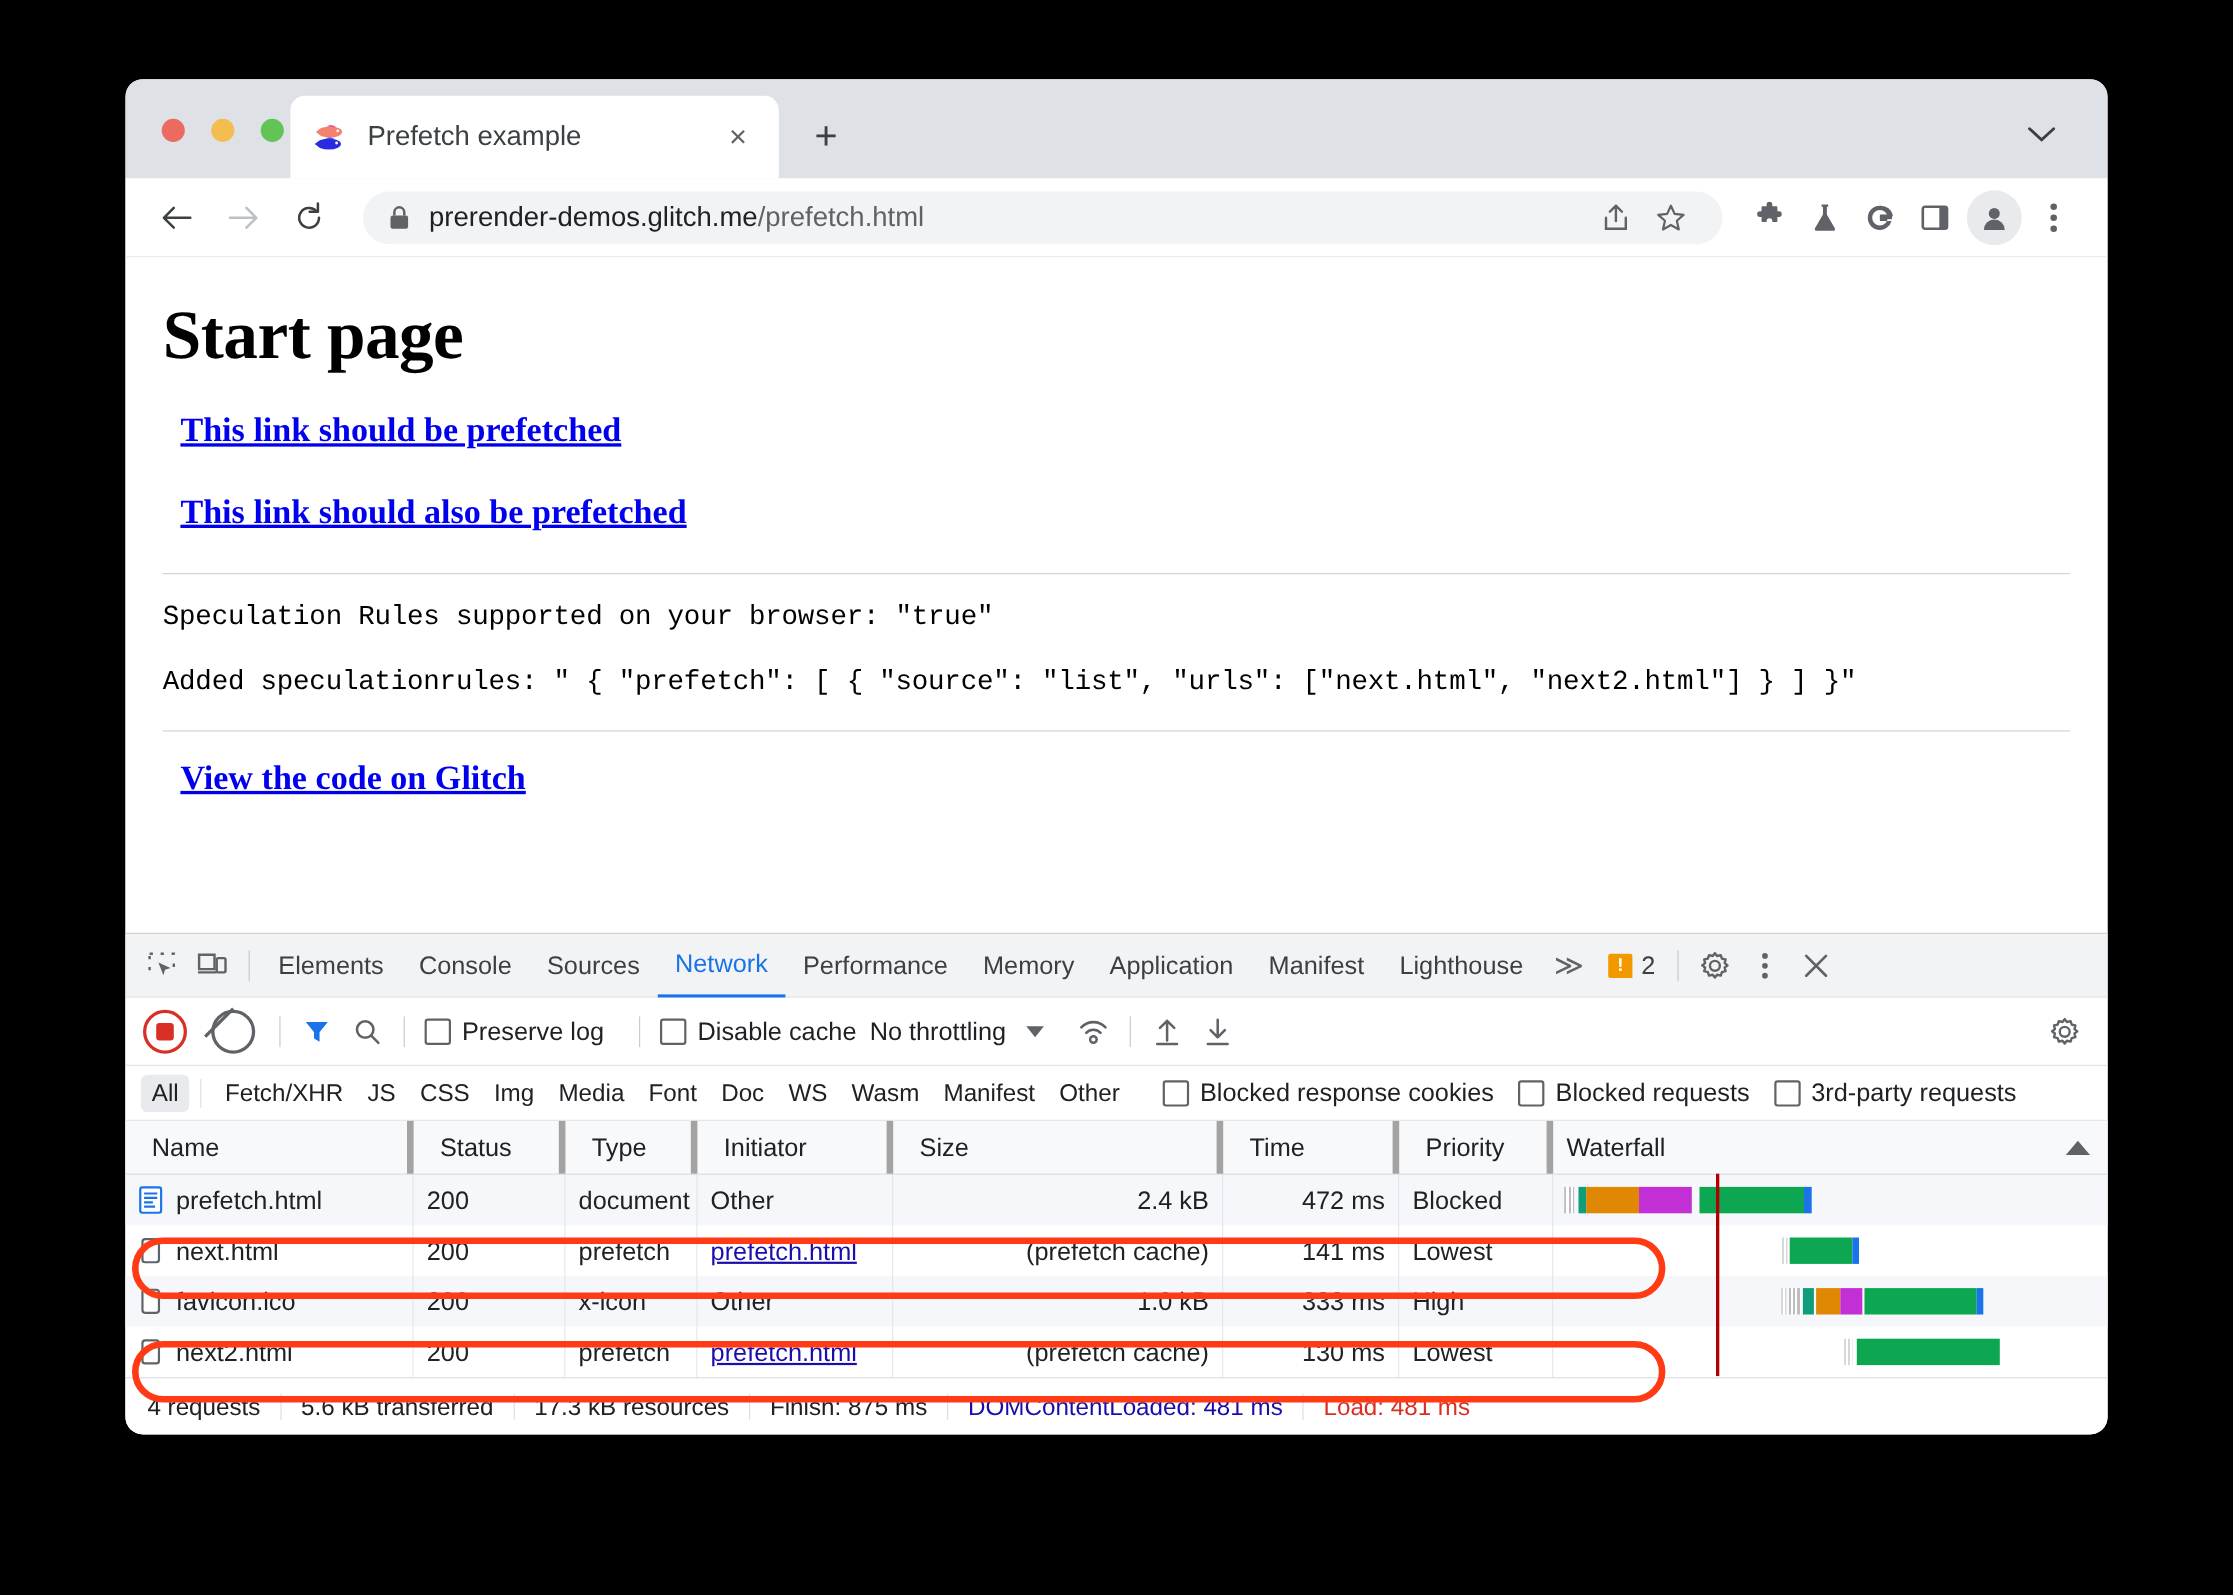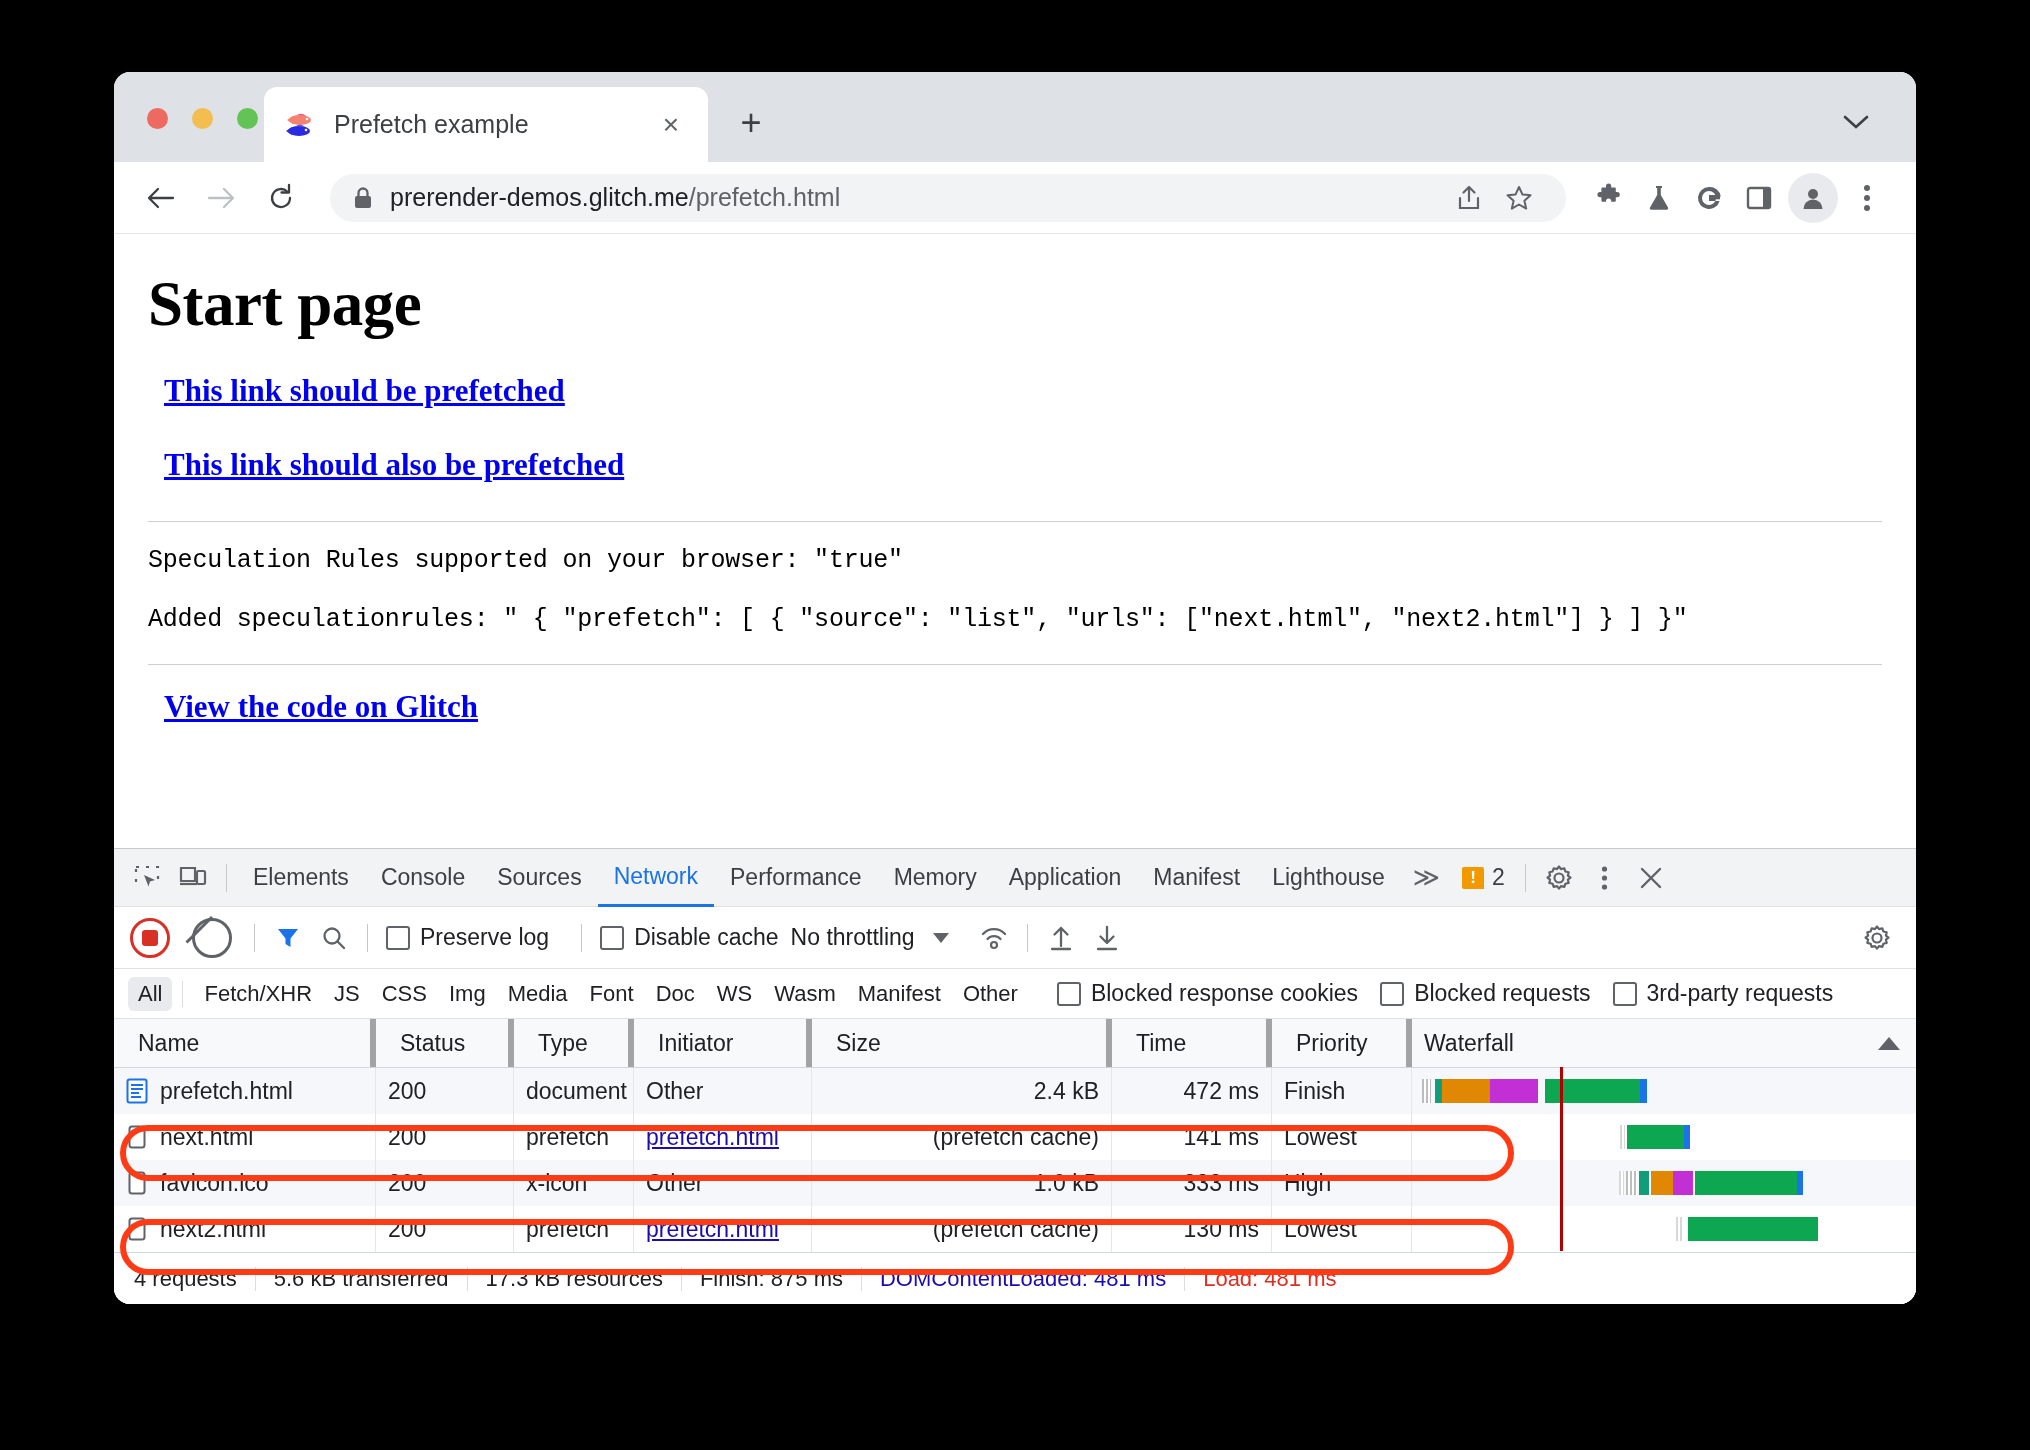--- a/index.html
+++ b/index.html
@@ -500,21 +500,21 @@
                 <path d="M5 7 H17 M5 11 H17 M5 15 H13 M5 19 H15" stroke="#1a73e8" stroke-width="2"></path>
               </svg>
           </span>
           <span>prefetch.html</span>
         </div>
         <div class="cell c-status">200</div>
         <div class="cell c-type">document</div>
         <div class="cell c-init muted">Other</div>
         <div class="cell c-size">2.4 kB</div>
         <div class="cell c-time">472 ms</div>
-        <div class="cell c-prio">Finish</div>
+        <div class="cell c-prio">Blocked</div>
         <div class="cell c-wf">
           <div class="wf-bar hatch" style="left:10px;width:9px"></div>
           <div class="wf-bar" style="left:23px;width:7px;background:#0f9d7a"></div>
           <div class="wf-bar" style="left:30px;width:48px;background:#e08704"></div>
           <div class="wf-bar" style="left:78px;width:48px;background:#c22fd4"></div>
           <div class="wf-bar" style="left:133px;width:95px;background:#0ca750"></div>
           <div class="wf-bar" style="left:228px;width:7px;background:#1a73e8"></div>
         </div>
       </div>
 

